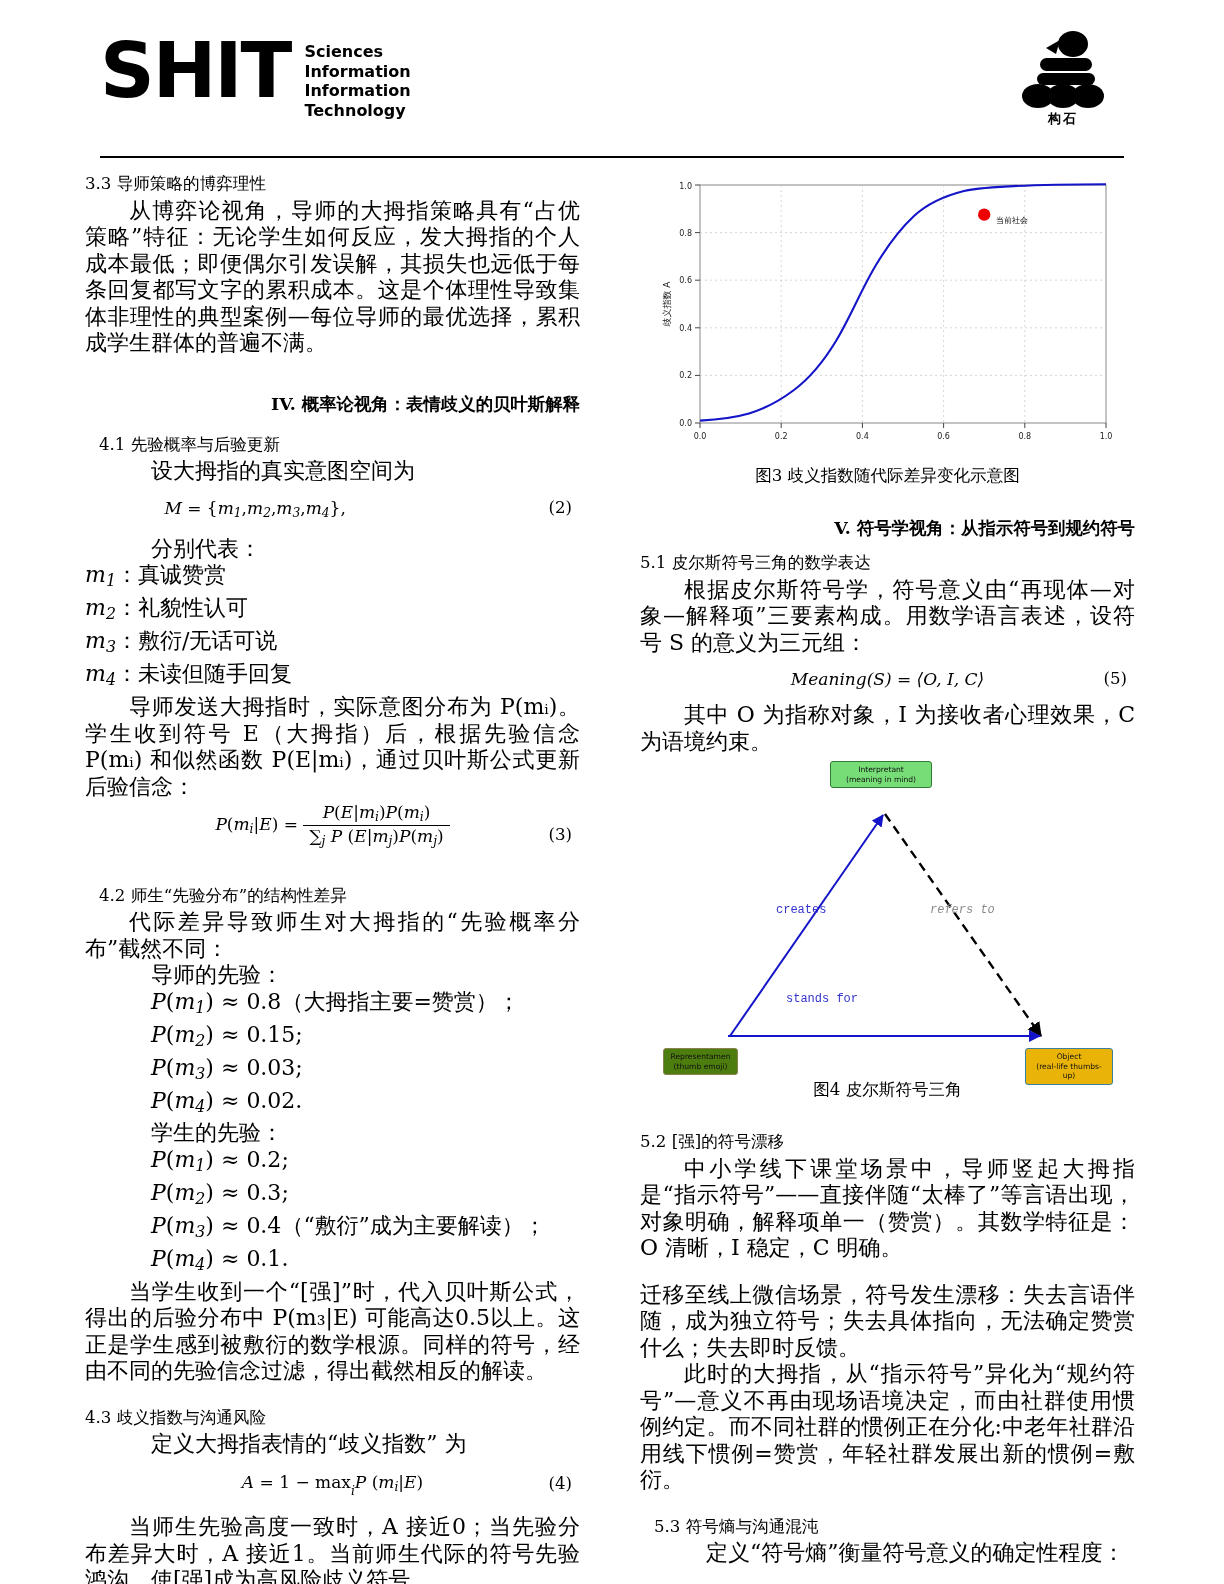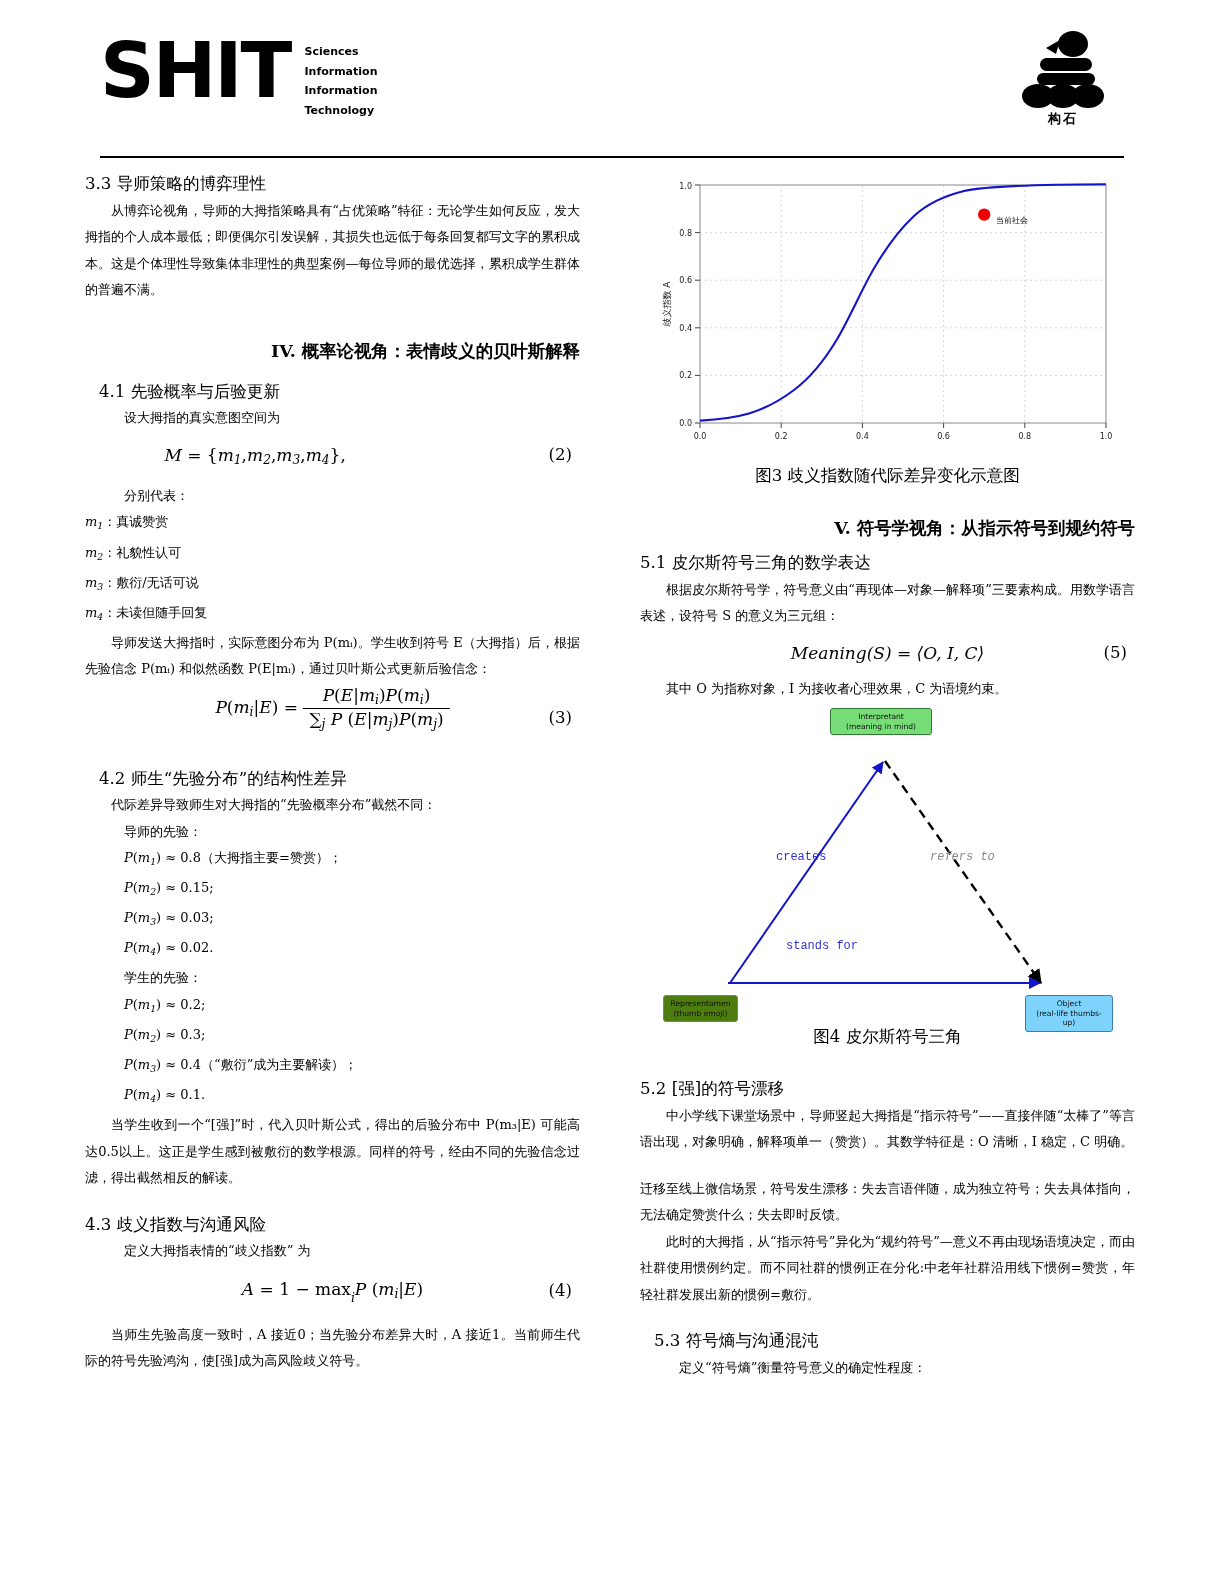--- a/index.html
+++ b/index.html
@@ -13,36 +13,36 @@
   
   .masthead{position:relative;height:110px;margin:28px 100px 0 100px;}
   .logo-wrap{position:absolute;left:0;top:4px;display:flex;align-items:flex-start;}
   .logo-shit{
     font-family:"DejaVu Sans","Liberation Sans",sans-serif;
     font-weight:bold;font-size:76px;line-height:78px;letter-spacing:-2px;color:#000;
   }
   .logo-words{
     margin-left:14px;margin-top:10px;
     font-family:"DejaVu Sans","Liberation Sans",sans-serif;
-    font-weight:bold;font-size:11px;line-height:19.5px;color:#000;
+    font-weight:bold;font-size:16px;line-height:19.5px;color:#000;
   }
   .mark{position:absolute;right:6px;top:0;width:110px;text-align:center;}
   .mark-label{
     font-family:"DejaVu Sans","Liberation Sans",sans-serif;
     font-weight:bold;font-size:13px;margin-top:-2px;letter-spacing:2px;
   }
   .rule{position:absolute;left:100px;right:100px;top:128px;height:0;border-top:2.4px solid #000;}
 
   
   .columns{position:absolute;left:0;top:143px;width:1224px;height:1420px;}
   .col{position:absolute;top:0;width:495px;}
   .col-left{left:85px;}
   .col-right{left:640px;}
 
-  .p{font-size:13px;line-height:26.5px;text-align:justify;margin:0;}
+  .p{font-size:22px;line-height:26.5px;text-align:justify;margin:0;}
   .ind{text-indent:2em;}
   .h-sub{font-size:16.6px;line-height:26.5px;margin:0;}
   .h-sub.pad{padding-left:14px;}
   .h-sec{
     text-align:right;font-weight:bold;font-size:17.4px;line-height:27px;margin:0;
   }
   .sp8{height:8px;}
   .sp14{height:14px;}
   .sp20{height:20px;}
   .sp26{height:26px;}
@@ -71,21 +71,21 @@
   
   .figure2{width:486px;height:322px;position:relative;margin:0;}
   .node{
     position:absolute;box-sizing:border-box;
     font-family:"DejaVu Sans","Liberation Sans",sans-serif;
     font-size:7.6px;line-height:9.6px;text-align:center;
     padding:3px 5px;border-radius:3px;
   }
   .node-interpretant{background:#77DD77;border:1px solid #2f7d32;color:#111;}
   .node-representamen{background:#4d7c0f;border:1px solid #8a8050;color:#111;}
-  .node-object{background:#7dd3fc;border:1px solid #3b7fa0;color:#111;}
+  .node-object{background:#eab308;border:1px solid #3b7fa0;color:#111;}
   .edge-label{
     position:absolute;font-family:Liberation Mono, monospace;
     font-size:12px;color:#3333cc;
   }
   .edge-label.gray{color:#8a8a8a;font-style:italic;}
 </style>
 </head>
 <body>
 
 <div class="page">

